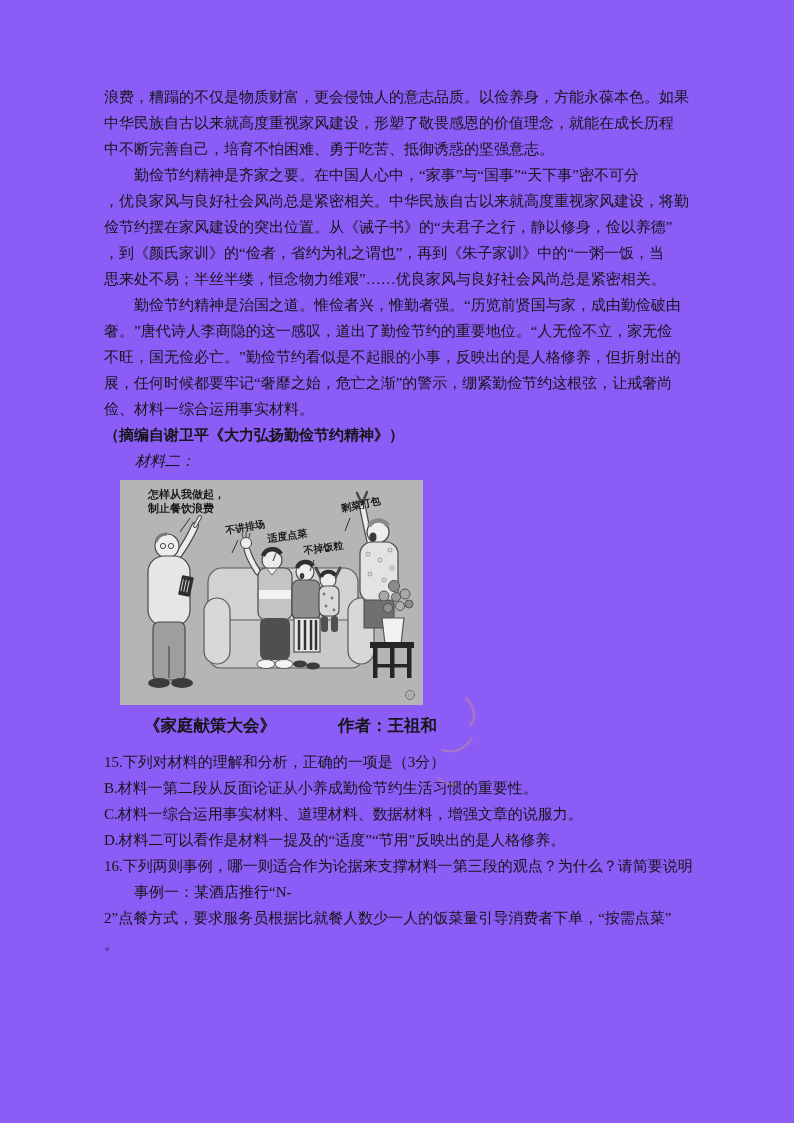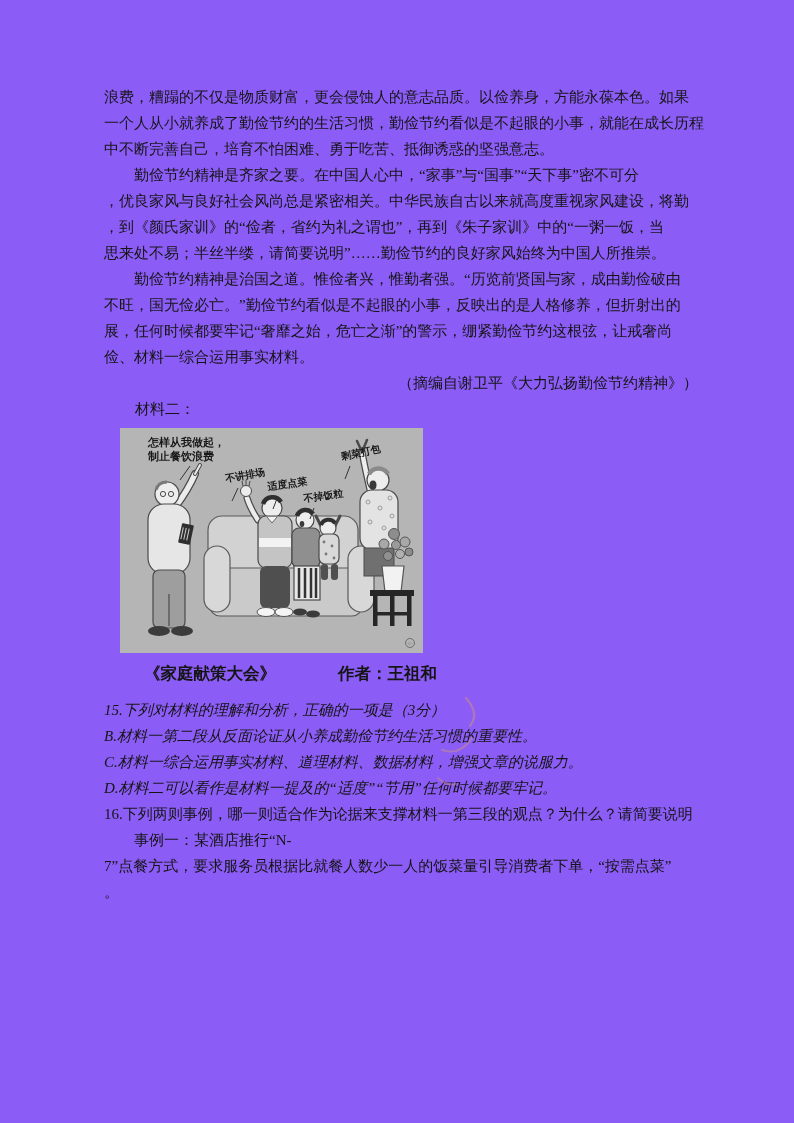--- a/index.html
+++ b/index.html
@@ -3,51 +3,53 @@
 <meta charset="utf-8">
 <style>
   html,body{margin:0;padding:0;background:#e9e9e9;}
   .page{
     width:794px;height:1123px;background:#8b5cf6;position:relative;
     margin:0 auto;overflow:hidden;
     font-family:"Liberation Serif","DejaVu Serif",serif;color:#151515;
   }
   .text-col{position:absolute;left:104px;top:84px;width:594px;font-size:15px;}
   .line{height:26px;line-height:26px;white-space:pre;}
-  .attribution{height:26px;line-height:26px;text-align:right;}
-  .material-label{height:26px;line-height:26px;padding-left:31px;}
+  .attribution{height:26px;line-height:26px;font-weight:bold;}
+  .material-label{height:26px;line-height:26px;padding-left:31px;font-style:italic;}
   .cartoon-wrap{margin:6px 0 0 16px;width:303px;height:225px;position:relative;}
   .cartoon-wrap svg{display:block;}
   .caption-row{margin-left:40px;margin-top:8px;height:26px;line-height:26px;
     display:flex;gap:62px;font-weight:bold;font-size:16.5px;text-align:center;}
-  .q15{margin-top:10px;font-style:italic;}
+  .q15{margin-top:10px;}
   .cartoon-label{font-family:"Liberation Sans","DejaVu Sans",sans-serif;font-weight:bold;}
   .watermark{position:absolute;left:430px;top:692px;pointer-events:none;}
 </style>
 </head>
 <body>
 
 <div class="page">
   <div class="text-col">
 
     <div>
         <div class="line">浪费，糟蹋的不仅是物质财富，更会侵蚀人的意志品质。以俭养身，方能永葆本色。如果</div>
-        <div class="line">一个人从小就养成了勤俭节约的生活习惯，勤俭节约看似是不起眼的小事，就能在成长历程</div>
+        <div class="line">中华民族自古以来就高度重视家风建设，形塑了敬畏感恩的价值理念，就能在成长历程</div>
         <div class="line">中不断完善自己，培育不怕困难、勇于吃苦、抵御诱惑的坚强意志。</div>
       </div>
 
     <div>
         <div class="line">　　勤俭节约精神是齐家之要。在中国人心中，“家事”与“国事”“天下事”密不可分</div>
         <div class="line">，优良家风与良好社会风尚总是紧密相关。中华民族自古以来就高度重视家风建设，将勤</div>
+        <div class="line">俭节约摆在家风建设的突出位置。从《诫子书》的“夫君子之行，静以修身，俭以养德”</div>
         <div class="line">，到《颜氏家训》的“俭者，省约为礼之谓也”，再到《朱子家训》中的“一粥一饭，当</div>
-        <div class="line">思来处不易；半丝半缕，请简要说明”……勤俭节约的良好家风始终为中国人所推崇。</div>
+        <div class="line">思来处不易；半丝半缕，恒念物力维艰”……优良家风与良好社会风尚总是紧密相关。</div>
       </div>
 
     <div>
         <div class="line">　　勤俭节约精神是治国之道。惟俭者兴，惟勤者强。“历览前贤国与家，成由勤俭破由</div>
+        <div class="line">奢。”唐代诗人李商隐的这一感叹，道出了勤俭节约的重要地位。“人无俭不立，家无俭</div>
         <div class="line">不旺，国无俭必亡。”勤俭节约看似是不起眼的小事，反映出的是人格修养，但折射出的</div>
         <div class="line">展，任何时候都要牢记“奢靡之始，危亡之渐”的警示，绷紧勤俭节约这根弦，让戒奢尚</div>
         <div class="line">俭、材料一综合运用事实材料。</div>
       </div>
 
     <div class="attribution">（摘编自谢卫平《大力弘扬勤俭节约精神》）</div>
 
     <div class="material-label">材料二：</div>
 
     <div class="cartoon-wrap">
@@ -187,31 +189,31 @@
     <div class="caption-row">
       <span>《家庭献策大会》</span>
       <span>作者：王祖和</span>
     </div>
 
     <div class="q15">
       <div class="line">15.下列对材料的理解和分析，正确的一项是（3分）</div>
       <div>
           <div class="line">B.材料一第二段从反面论证从小养成勤俭节约生活习惯的重要性。</div>
           <div class="line">C.材料一综合运用事实材料、道理材料、数据材料，增强文章的说服力。</div>
-          <div class="line">D.材料二可以看作是材料一提及的“适度”“节用”任何时候都要牢记。</div>
+          <div class="line">D.材料二可以看作是材料一提及的“适度”“节用”反映出的是人格修养。</div>
         </div>
     </div>
 
     <div>
       <div>
           <div class="line">16.下列两则事例，哪一则适合作为论据来支撑材料一第三段的观点？为什么？请简要说明</div>
         </div>
       <div>
           <div class="line">　　事例一：某酒店推行“N-</div>
-          <div class="line">7”点餐方式，要求服务员根据比就餐人数少一人的饭菜量引导消费者下单，“按需点菜”</div>
+          <div class="line">2”点餐方式，要求服务员根据比就餐人数少一人的饭菜量引导消费者下单，“按需点菜”</div>
           <div class="line">。</div>
         </div>
     </div>
 
   </div>
 
   <svg class="watermark" width="70" height="110" viewBox="0 0 70 110">
     <path d="M36,6 q14,16 4,28" stroke="#c98f86" stroke-width="2.2" fill="none" opacity="0.55" stroke-linecap="round"></path>
     <path d="M12,58 q18,6 30,-12" stroke="#c98f86" stroke-width="2.2" fill="none" opacity="0.5" stroke-linecap="round"></path>
     <path d="M8,86 q8,8 18,6" stroke="#c98f86" stroke-width="2" fill="none" opacity="0.45" stroke-linecap="round"></path>

